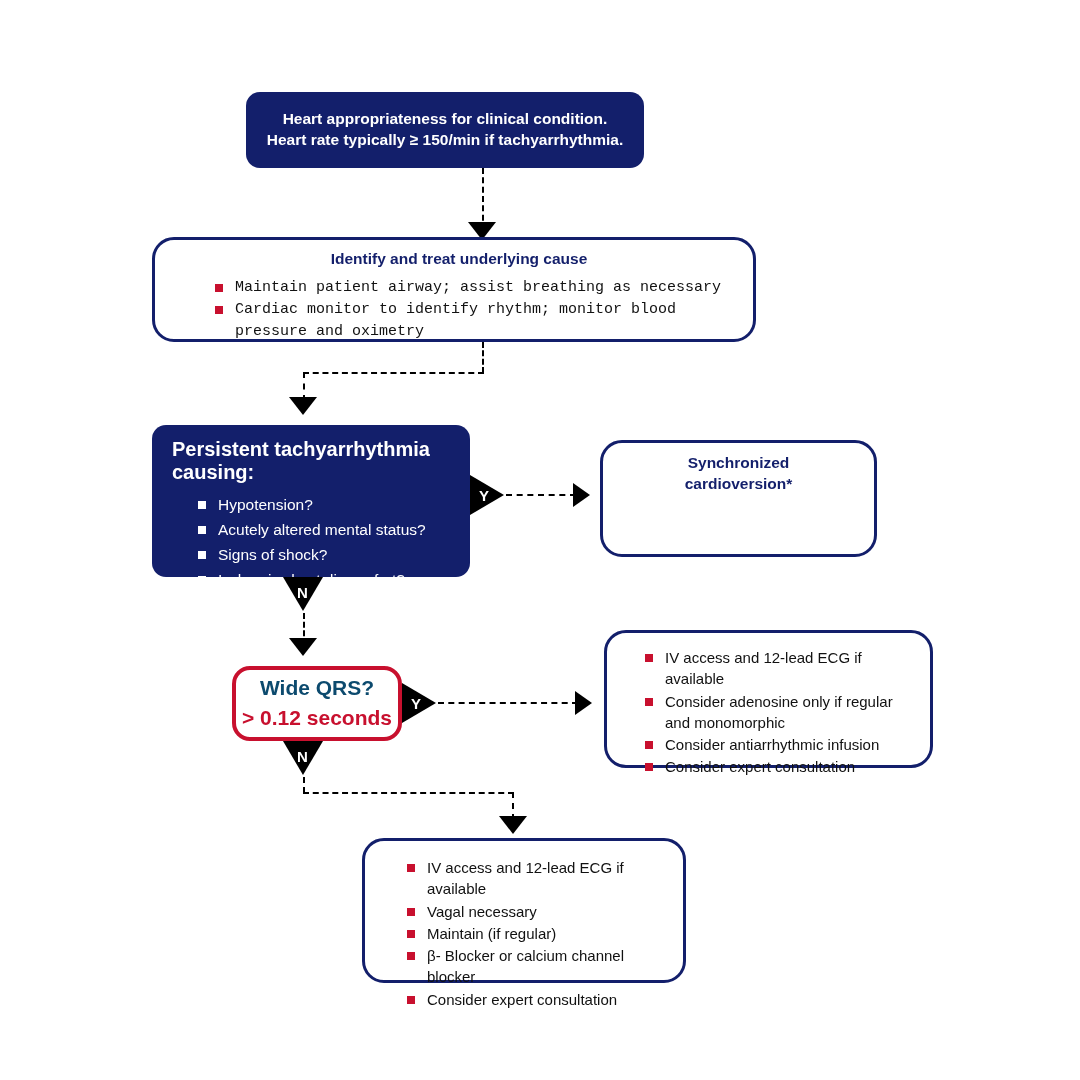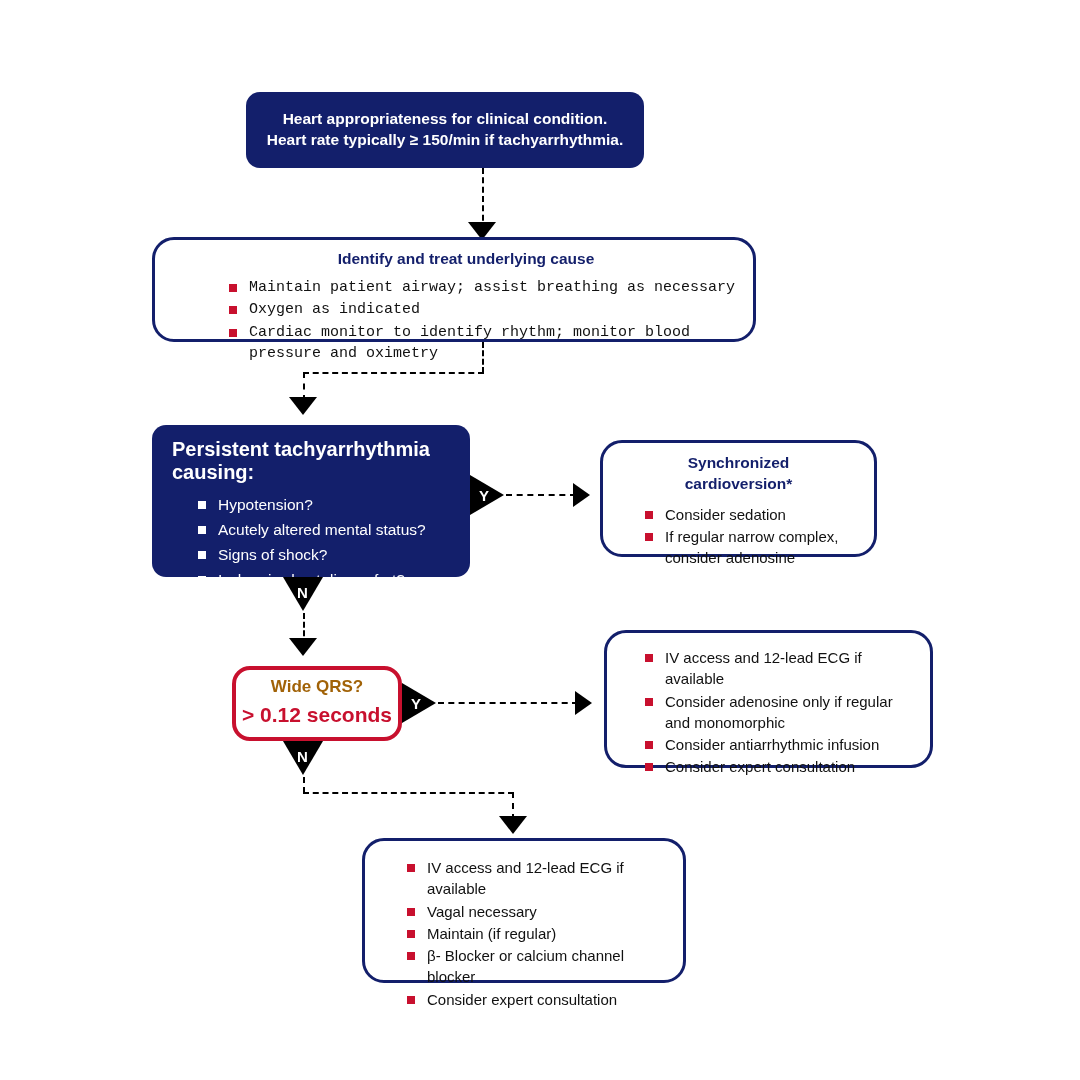--- a/index.html
+++ b/index.html
@@ -34,21 +34,21 @@
     color:#c8102e;
   }
 
   .hdr{
     font-weight:bold;
     text-align:center;
     line-height:1.35;
   }
   .hdr-white{color:#ffffff;font-size:15.5px;}
   .hdr-navy{color:#131f6b;font-size:15.5px;}
-  .hdr-red{color:#a16207;font-size:17px;}
+  .hdr-red{color:#0c4a6e;font-size:21px;}
   .sub-red{color:#c8102e;font-size:21px;font-weight:bold;text-align:center;line-height:1.5;}
 
   
   ul.blist{
     list-style:none;
     margin:0;padding:0;
   }
   ul.blist li{
     position:relative;
     padding-left:24px;
@@ -113,25 +113,24 @@
 <div id="stage">
 
   <div class="box box-filled" style="left:246px;top:92px;width:398px;height:76px;display:flex;flex-direction:column;justify-content:center;align-items:center;">
     <div class="hdr hdr-white">Heart appropriateness for clinical condition.</div>
     <div class="hdr hdr-white">Heart rate typically ≥ 150/min if tachyarrhythmia.</div>
   </div>
 
   <div class="vline" style="left:482px;top:168px;height:62px;"></div>
   <div class="arrow-down" style="left:468px;top:222px;"></div>
 
-  <div class="box box-outline" style="left:152px;top:237px;width:604px;height:105px;padding:9px 16px 0 40px;">
+  <div class="box box-outline" style="left:152px;top:237px;width:604px;height:105px;padding:9px 16px 0 26px;">
     <div class="hdr hdr-navy">Identify and treat underlying cause</div>
     <ul class="blist" style="margin-top:7px;padding-left:30px;font-family:Liberation Mono, monospace;">
       <li>Maintain patient airway; assist breathing as necessary</li>
-      <li>Oxygen as indicated</li>
       <li>Cardiac monitor to identify rhythm; monitor blood pressure and oximetry</li>
     </ul>
   </div>
 
   <div class="vline" style="left:482px;top:342px;height:31px;"></div>
   <div class="hline" style="left:303px;top:372px;width:181px;"></div>
   <div class="vline" style="left:303px;top:372px;height:29px;"></div>
   <div class="arrow-down" style="left:289px;top:397px;"></div>
 
   <div class="box box-filled" style="left:152px;top:425px;width:318px;height:152px;padding:13px 12px 0 20px;">
@@ -146,24 +145,20 @@
   </div>
 
   <div class="tab tab-left" style="left:470px;top:475px;"></div>
   <div class="tab-lbl" style="left:479px;top:488px;">Y</div>
   <div class="hline" style="left:506px;top:494px;width:70px;"></div>
   <div class="arrow-right" style="left:573px;top:483px;"></div>
 
   <div class="box box-outline" style="left:600px;top:440px;width:277px;height:117px;padding:10px 14px 0 14px;">
     <div class="hdr hdr-navy">Synchronized</div>
     <div class="hdr hdr-navy">cardioversion*</div>
-    <ul class="blist" style="margin-top:9px;padding-left:24px;">
-      <li>Consider sedation</li>
-      <li>If regular narrow complex, consider adenosine</li>
-    </ul>
   </div>
 
   <div class="tab tab-down" style="left:283px;top:577px;"></div>
   <div class="tab-lbl" style="left:297px;top:585px;">N</div>
   <div class="vline" style="left:303px;top:613px;height:32px;"></div>
   <div class="arrow-down" style="left:289px;top:638px;"></div>
 
   <div class="box box-outline-red" style="left:232px;top:666px;width:170px;height:75px;display:flex;flex-direction:column;justify-content:center;align-items:center;">
     <div class="hdr hdr-red">Wide QRS?</div>
     <div class="sub-red">&gt; 0.12 seconds</div>

